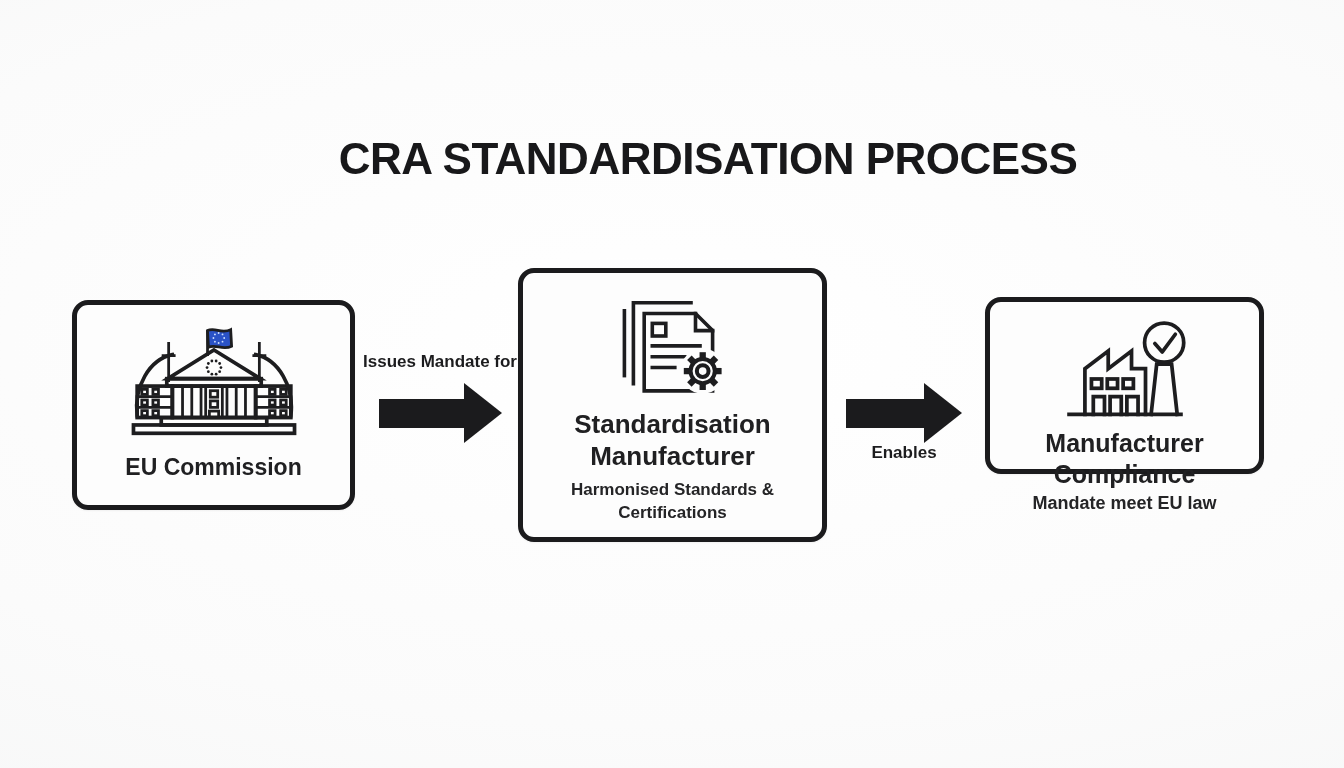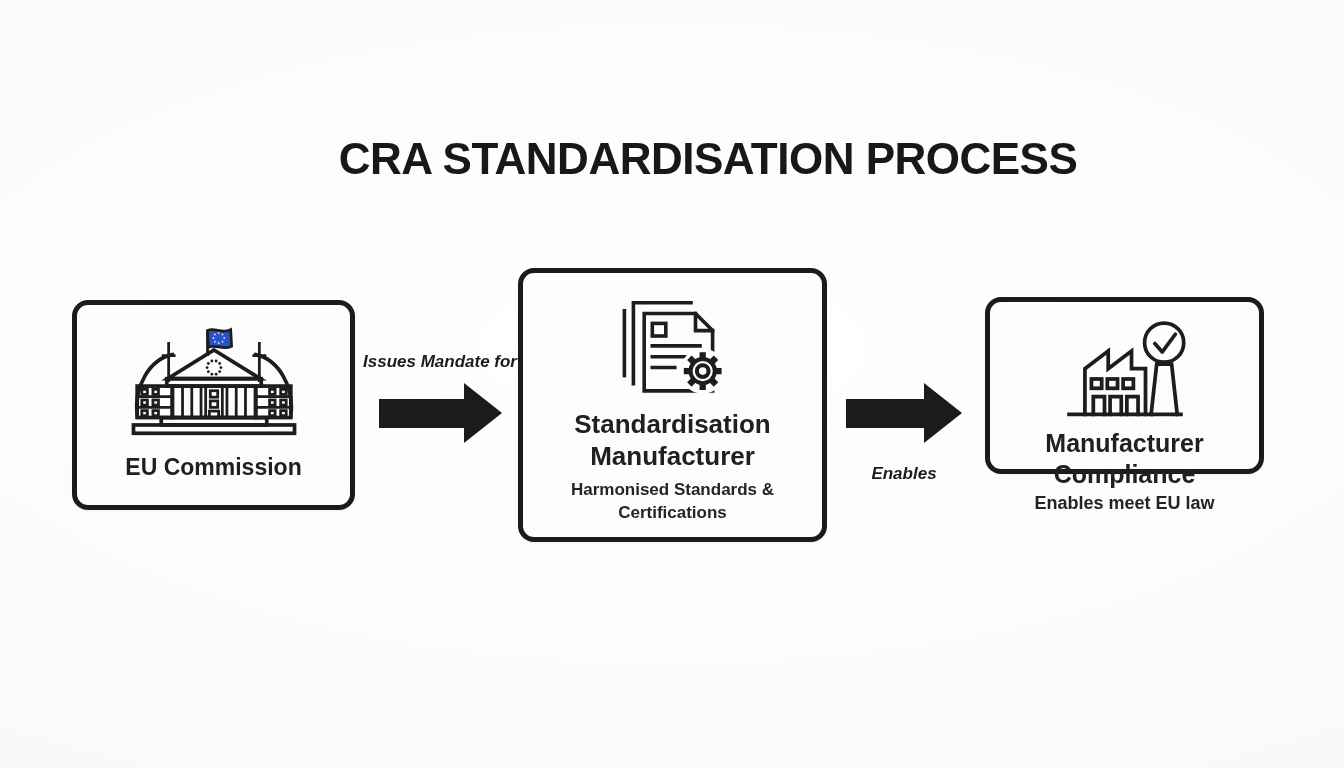--- a/index.html
+++ b/index.html
@@ -60,24 +60,23 @@
     color: #242426;
   }
   .node-deliver .node-sublabel    { font-size: 17px; margin-top: 7px; max-width: 235px; }
   .node-compliance .node-sublabel { font-size: 18px; margin-top: 3px; max-width: 240px; }
 
   .connector {
     position: absolute;
     display: flex;
     flex-direction: column;
     align-items: center;
-    font-style: italic;
   }
   .connector-1 { left: 358px; top: 352px; width: 164px; }
-  .connector-2 { left: 844px; top: 383px; width: 120px; gap: 21px; }
+  .connector-2 { left: 844px; top: 383px; width: 120px; }
   .connector-label {
     font-size: 17px;
     font-weight: bold;
     white-space: nowrap;
     color: #1c1c1e;
   }
   .connector-1 .connector-label { margin-bottom: 11px; }
   .connector-2 .connector-label { margin-top: 0px; }
   .arrow {
     display: flex;
@@ -234,16 +233,16 @@
           <path d="M31,112 V93 H43 V112" stroke-width="4"></path>
           <path d="M49,112 V93 H61 V112" stroke-width="4"></path>
           <path d="M67,112 V93 H79 V112" stroke-width="4"></path>
           <path d="M93,112 L99,58 H115 L121,112"></path>
           <circle cx="107" cy="35" r="21" fill="#fdfdfd"></circle>
           <path d="M97,36 L105,45 L119,26" stroke-linecap="round" stroke-linejoin="round"></path>
         </g>
       </svg>
     </span>
     <div class="node-label">Manufacturer Compliance</div>
-    <div class="node-sublabel">Enables meet EU law</div>
+    <div class="node-sublabel">Mandate meet EU law</div>
   </div>
 
 </div>
 
 </body></html>

